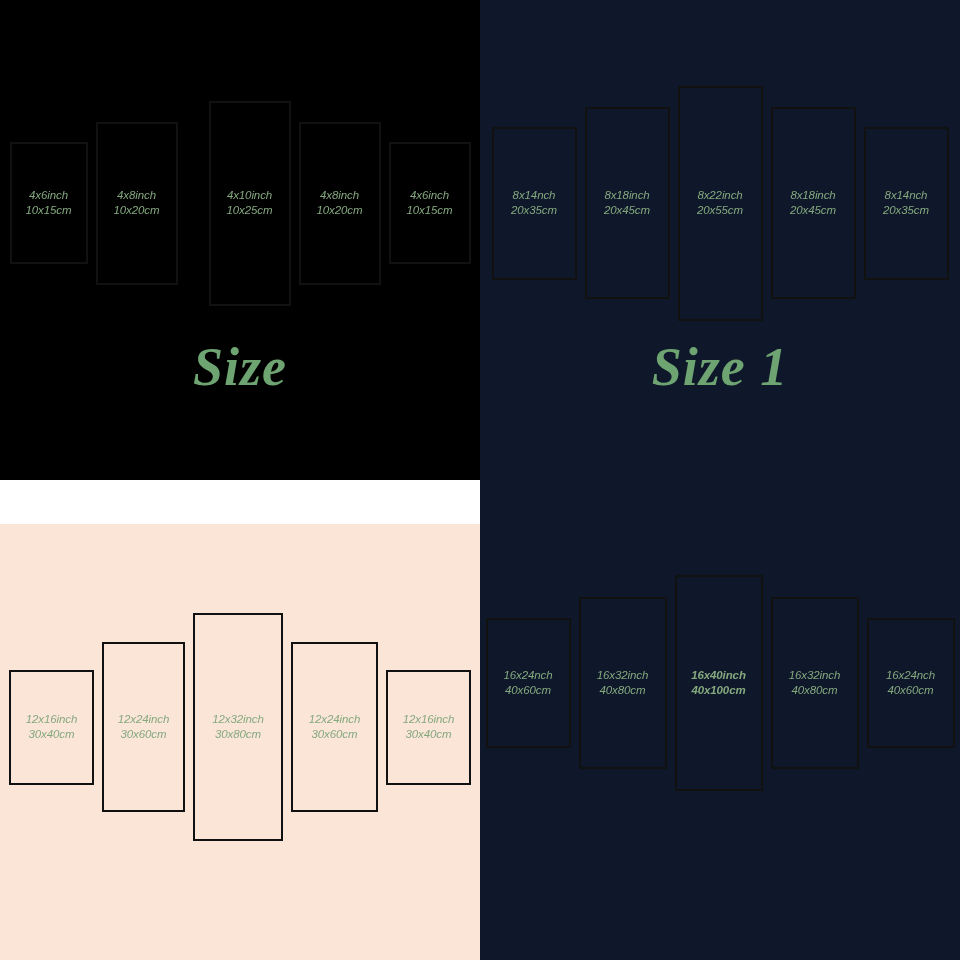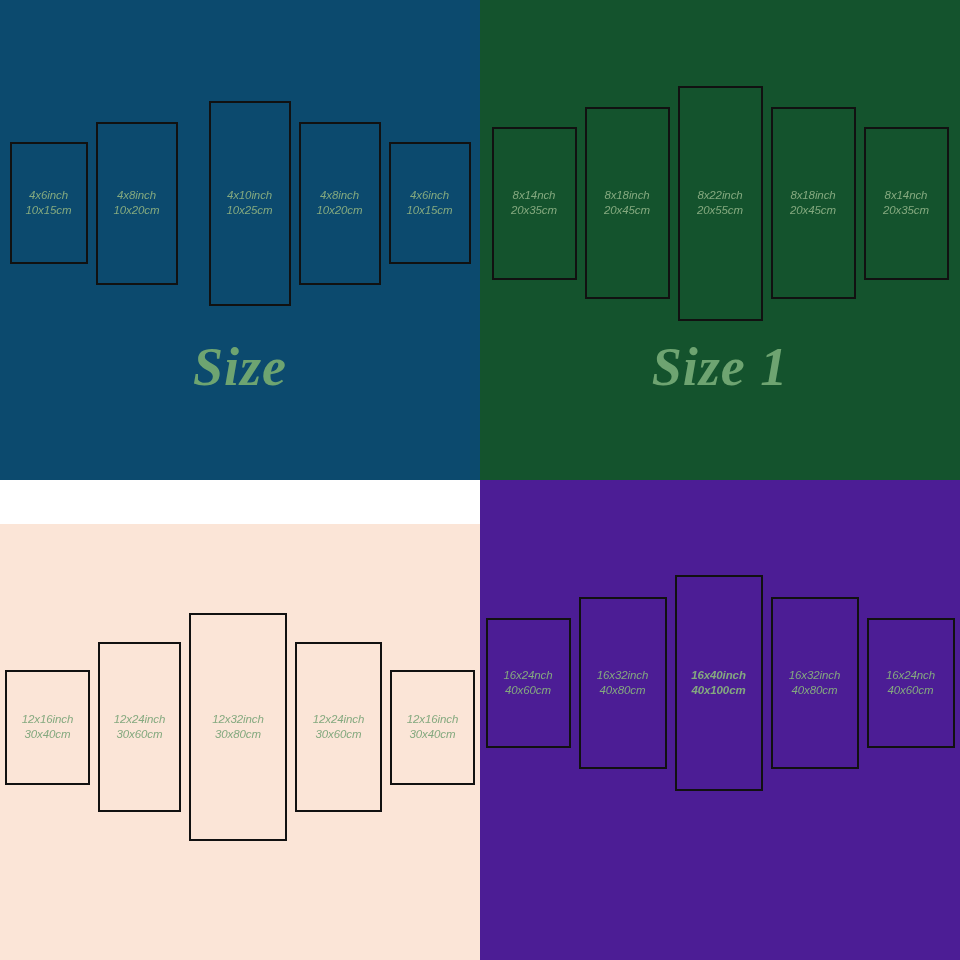--- a/index.html
+++ b/index.html
@@ -77,21 +77,21 @@
   #q1 .frames { top: 203px; }
   #q1 .panel-title { top: 340px; }
   #q2 .frames { top: 203px; }
   #q3 .frames { top: 203px; }
 </style>
 </head>
 <body>
 
 <div class="board">
 
-  <div class="panel" id="q0" style="background: #0c4a6e; text-decoration: underline;">
+  <div class="panel" id="q0" style="background: #000000; text-decoration: underline;">
     <div class="frames">
       <div class="frame" style="width: 78px; height: 122px; border-color: rgb(17, 17, 17);">
         <div class="frame-label" style="color: rgb(132, 169, 127);">
           <span>4x6inch</span>
           <span class="ln2">10x15cm</span>
         </div>
       </div>
       <div class="frame" style="width: 82px; height: 163px; border-color: rgb(17, 17, 17);">
         <div class="frame-label" style="color: rgb(132, 169, 127);">
           <span>4x8inch</span>
@@ -113,21 +113,21 @@
       <div class="frame" style="width: 82px; height: 122px; border-color: rgb(17, 17, 17);">
         <div class="frame-label" style="color: rgb(132, 169, 127);">
           <span>4x6inch</span>
           <span class="ln2">10x15cm</span>
         </div>
       </div>
     </div>
     <div class="panel-title" style="color: rgb(110, 164, 113);">Size</div>
   </div>
 
-  <div class="panel" id="q1" style="background: #14532d;">
+  <div class="panel" id="q1" style="background: #0f172a;">
     <div class="frames">
       <div class="frame" style="width: 85px; height: 153px; border-color: rgb(17, 17, 17);">
         <div class="frame-label" style="color: rgb(132, 169, 127);">
           <span>8x14nch</span>
           <span class="ln2">20x35cm</span>
         </div>
       </div>
       <div class="frame" style="width: 85px; height: 192px; border-color: rgb(17, 17, 17);">
         <div class="frame-label" style="color: rgb(132, 169, 127);">
           <span>8x18inch</span>
@@ -163,21 +163,21 @@
           <span>12x16inch</span>
           <span class="ln2">30x40cm</span>
         </div>
       </div>
       <div class="frame" style="width: 83px; height: 170px; border-color: rgb(17, 17, 17);">
         <div class="frame-label" style="color: rgb(132, 169, 127);">
           <span>12x24inch</span>
           <span class="ln2">30x60cm</span>
         </div>
       </div>
-      <div class="frame" style="width: 98px; height: 228px; border-color: rgb(17, 17, 17);">
+      <div class="frame" style="width: 90px; height: 228px; border-color: rgb(17, 17, 17);">
         <div class="frame-label" style="color: rgb(132, 169, 127);">
           <span>12x32inch</span>
           <span class="ln2">30x80cm</span>
         </div>
       </div>
       <div class="frame" style="width: 87px; height: 170px; border-color: rgb(17, 17, 17);">
         <div class="frame-label" style="color: rgb(132, 169, 127);">
           <span>12x24inch</span>
           <span class="ln2">30x60cm</span>
         </div>
@@ -185,21 +185,21 @@
       <div class="frame" style="width: 85px; height: 115px; border-color: rgb(17, 17, 17);">
         <div class="frame-label" style="color: rgb(132, 169, 127);">
           <span>12x16inch</span>
           <span class="ln2">30x40cm</span>
         </div>
       </div>
     </div>
 
   </div>
 
-  <div class="panel" id="q3" style="background: #4c1d95;">
+  <div class="panel" id="q3" style="background: #0f172a;">
     <div class="frames">
       <div class="frame" style="width: 85px; height: 130px; border-color: rgb(17, 17, 17);">
         <div class="frame-label" style="color: rgb(132, 169, 127);">
           <span>16x24nch</span>
           <span class="ln2">40x60cm</span>
         </div>
       </div>
       <div class="frame" style="width: 88px; height: 172px; border-color: rgb(17, 17, 17);">
         <div class="frame-label" style="color: rgb(132, 169, 127);">
           <span>16x32inch</span>

